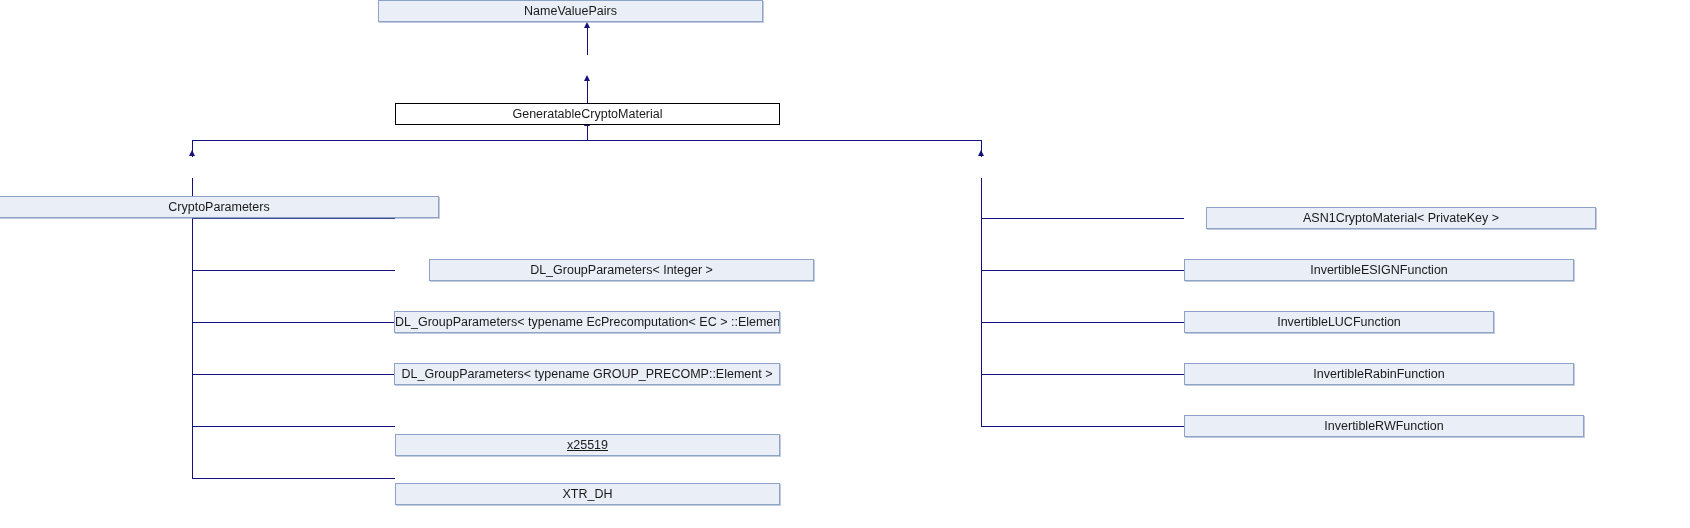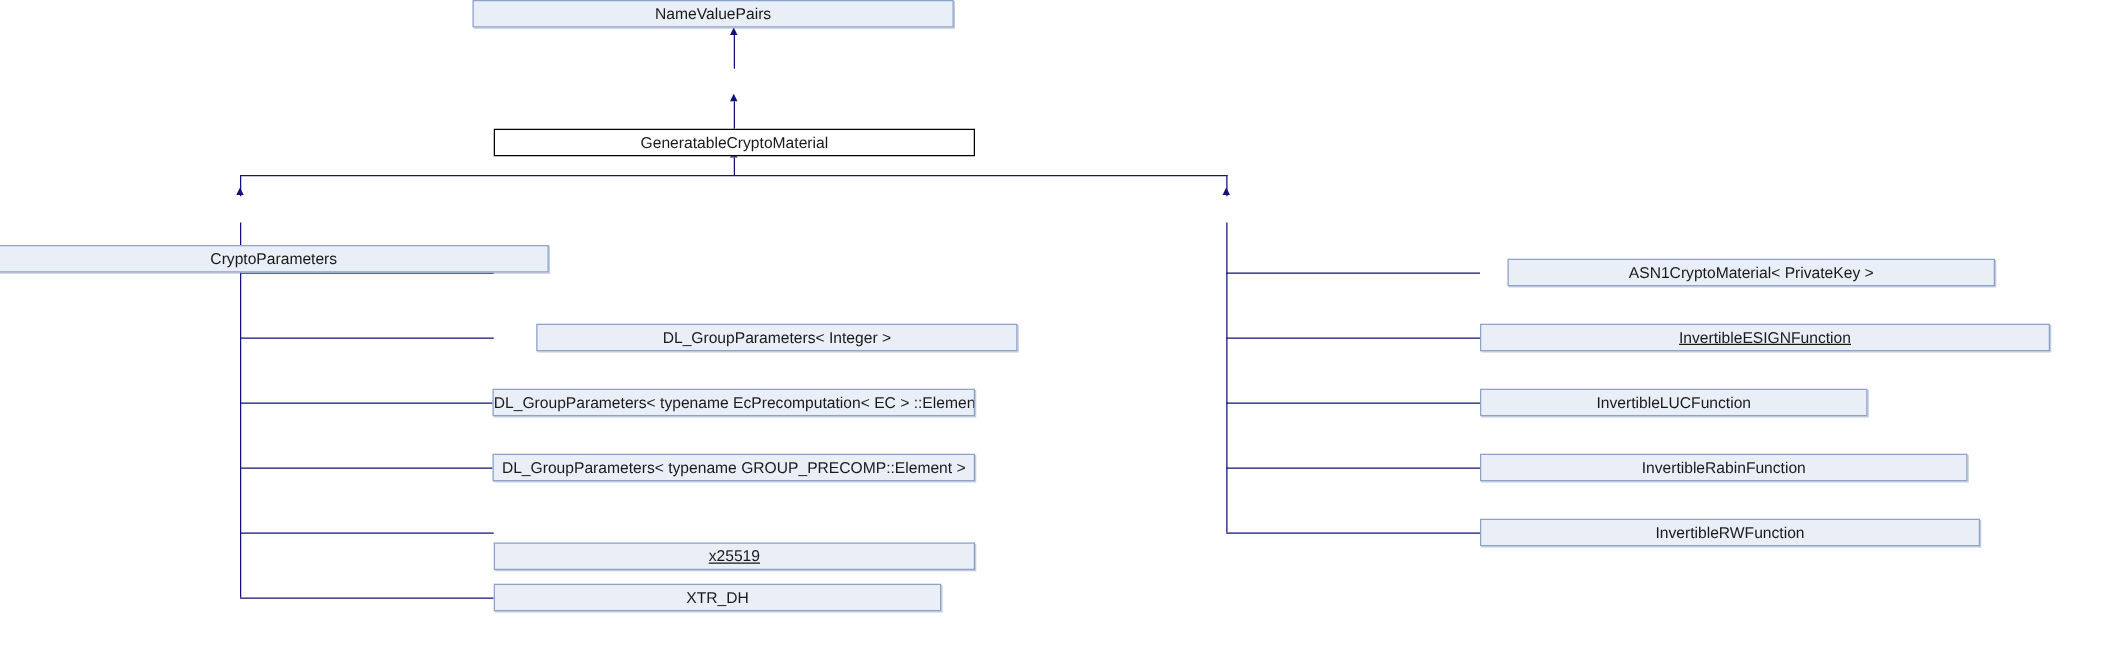--- a/index.html
+++ b/index.html
@@ -98,21 +98,21 @@
 
   <div class="node current" style="left:395px; top:103px; width:385px;">GeneratableCryptoMaterial</div>
 
   <div class="node" style="left:-1px; top:156px; width:440px;margin-top:40px;">CryptoParameters</div>
 
 
   <div class="node" style="left:395px; top:259px; width:385px;margin-left:34px;">DL_GroupParameters&lt; Integer &gt;</div>
   <div class="node" style="left:394px; top:311px; width:386px;">DL_GroupParameters&lt; typename EcPrecomputation&lt; EC &gt; ::Element &gt;</div>
   <div class="node" style="left:394px; top:363px; width:386px;">DL_GroupParameters&lt; typename GROUP_PRECOMP::Element &gt;</div>
   <div class="node" style="left:395px; top:434px; width:385px;text-decoration:underline;">x25519</div>
-  <div class="node" style="left:395px; top:467px; width:358px;">XTR_DH</div>
+  <div class="node" style="left:395px; top:483px; width:385px;">XTR_DH</div>
 
   <div class="node" style="left:1184px; top:207px; width:390px;margin-left:22px;">ASN1CryptoMaterial&lt; PrivateKey &gt;</div>
-  <div class="node" style="left:1184px; top:259px; width:456px;text-decoration:underline;">InvertibleESIGNFunction</div>
+  <div class="node" style="left:1184px; top:259px; width:390px;">InvertibleESIGNFunction</div>
   <div class="node" style="left:1184px; top:311px; width:310px;">InvertibleLUCFunction</div>
   <div class="node" style="left:1184px; top:363px; width:390px;">InvertibleRabinFunction</div>
   <div class="node" style="left:1184px; top:415px; width:400px;">InvertibleRWFunction</div>
 
 </div>
 
 </body></html>

